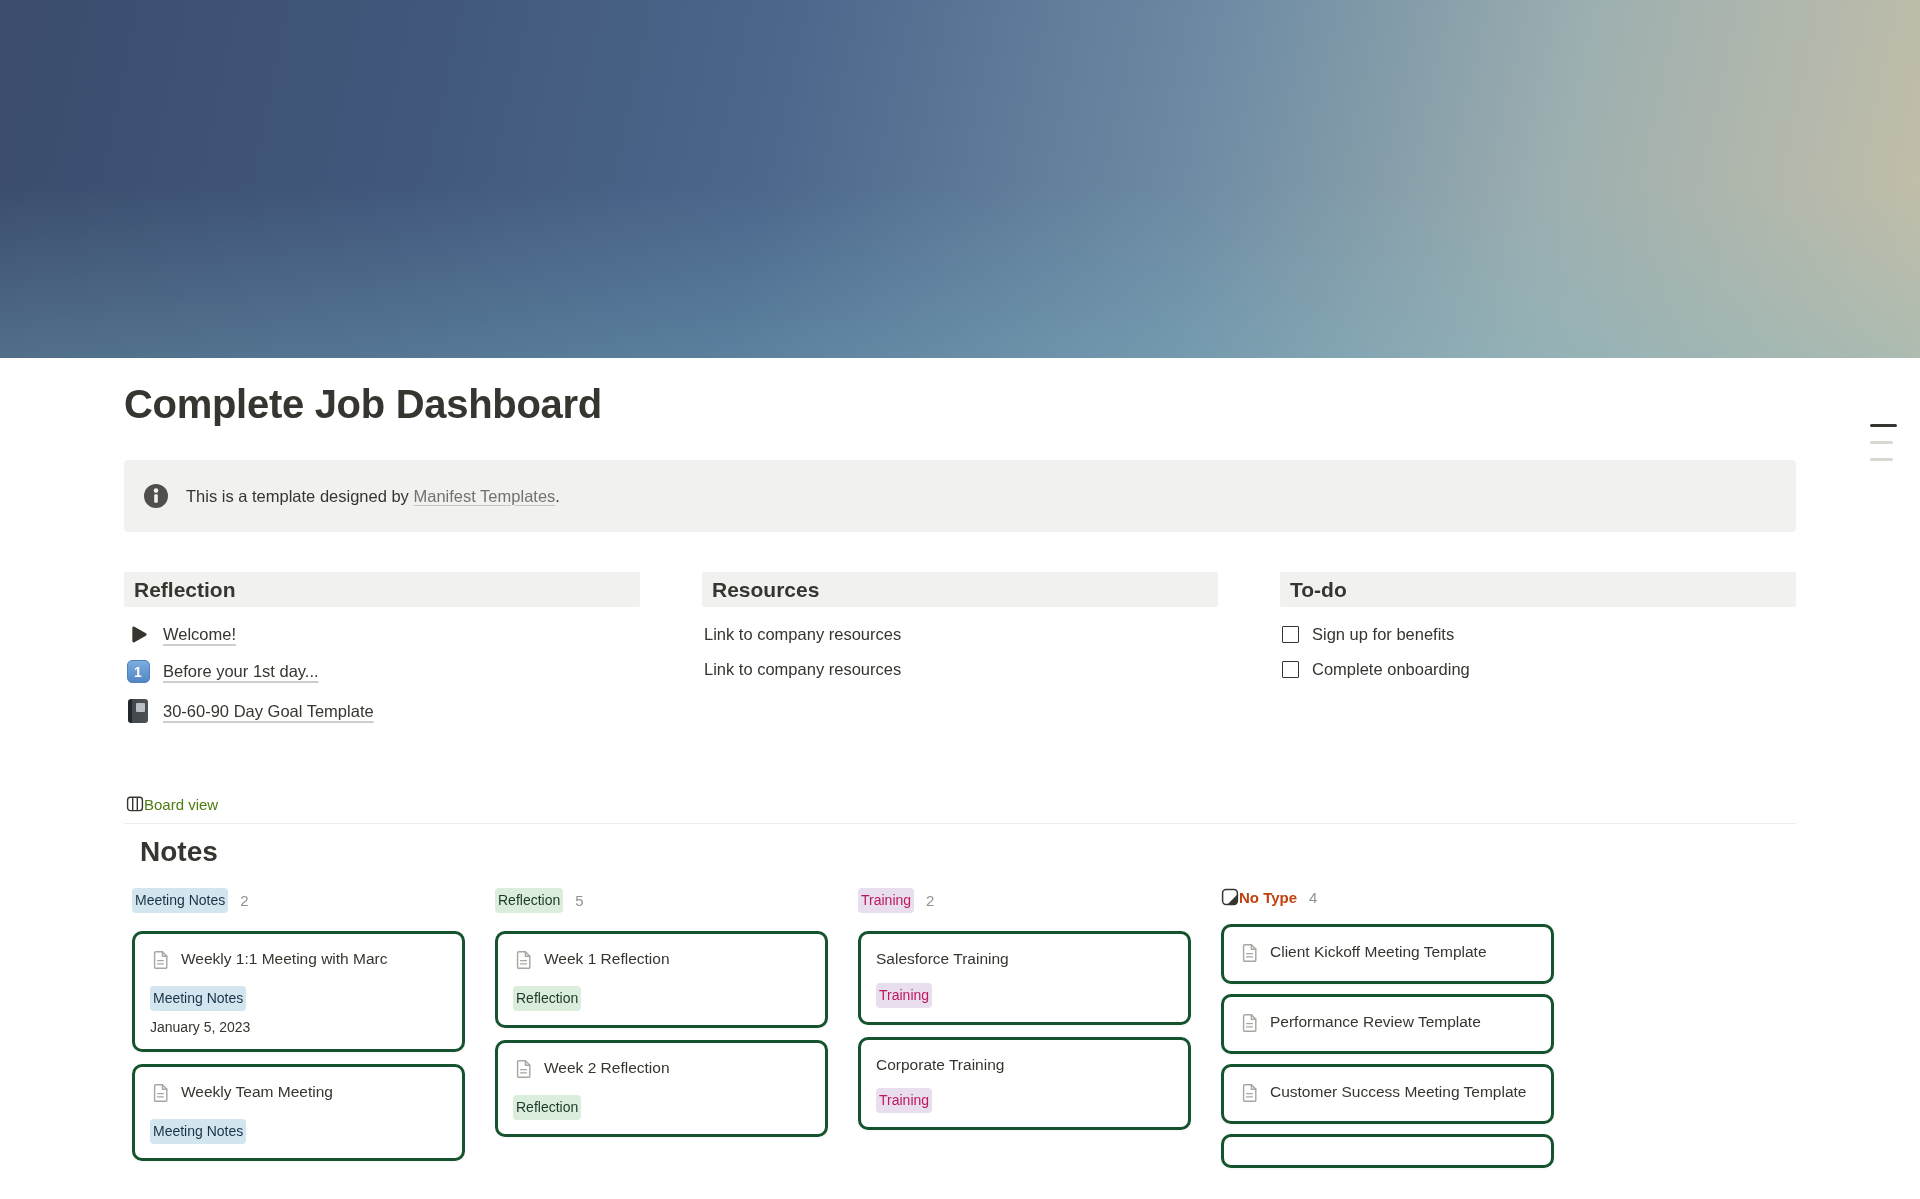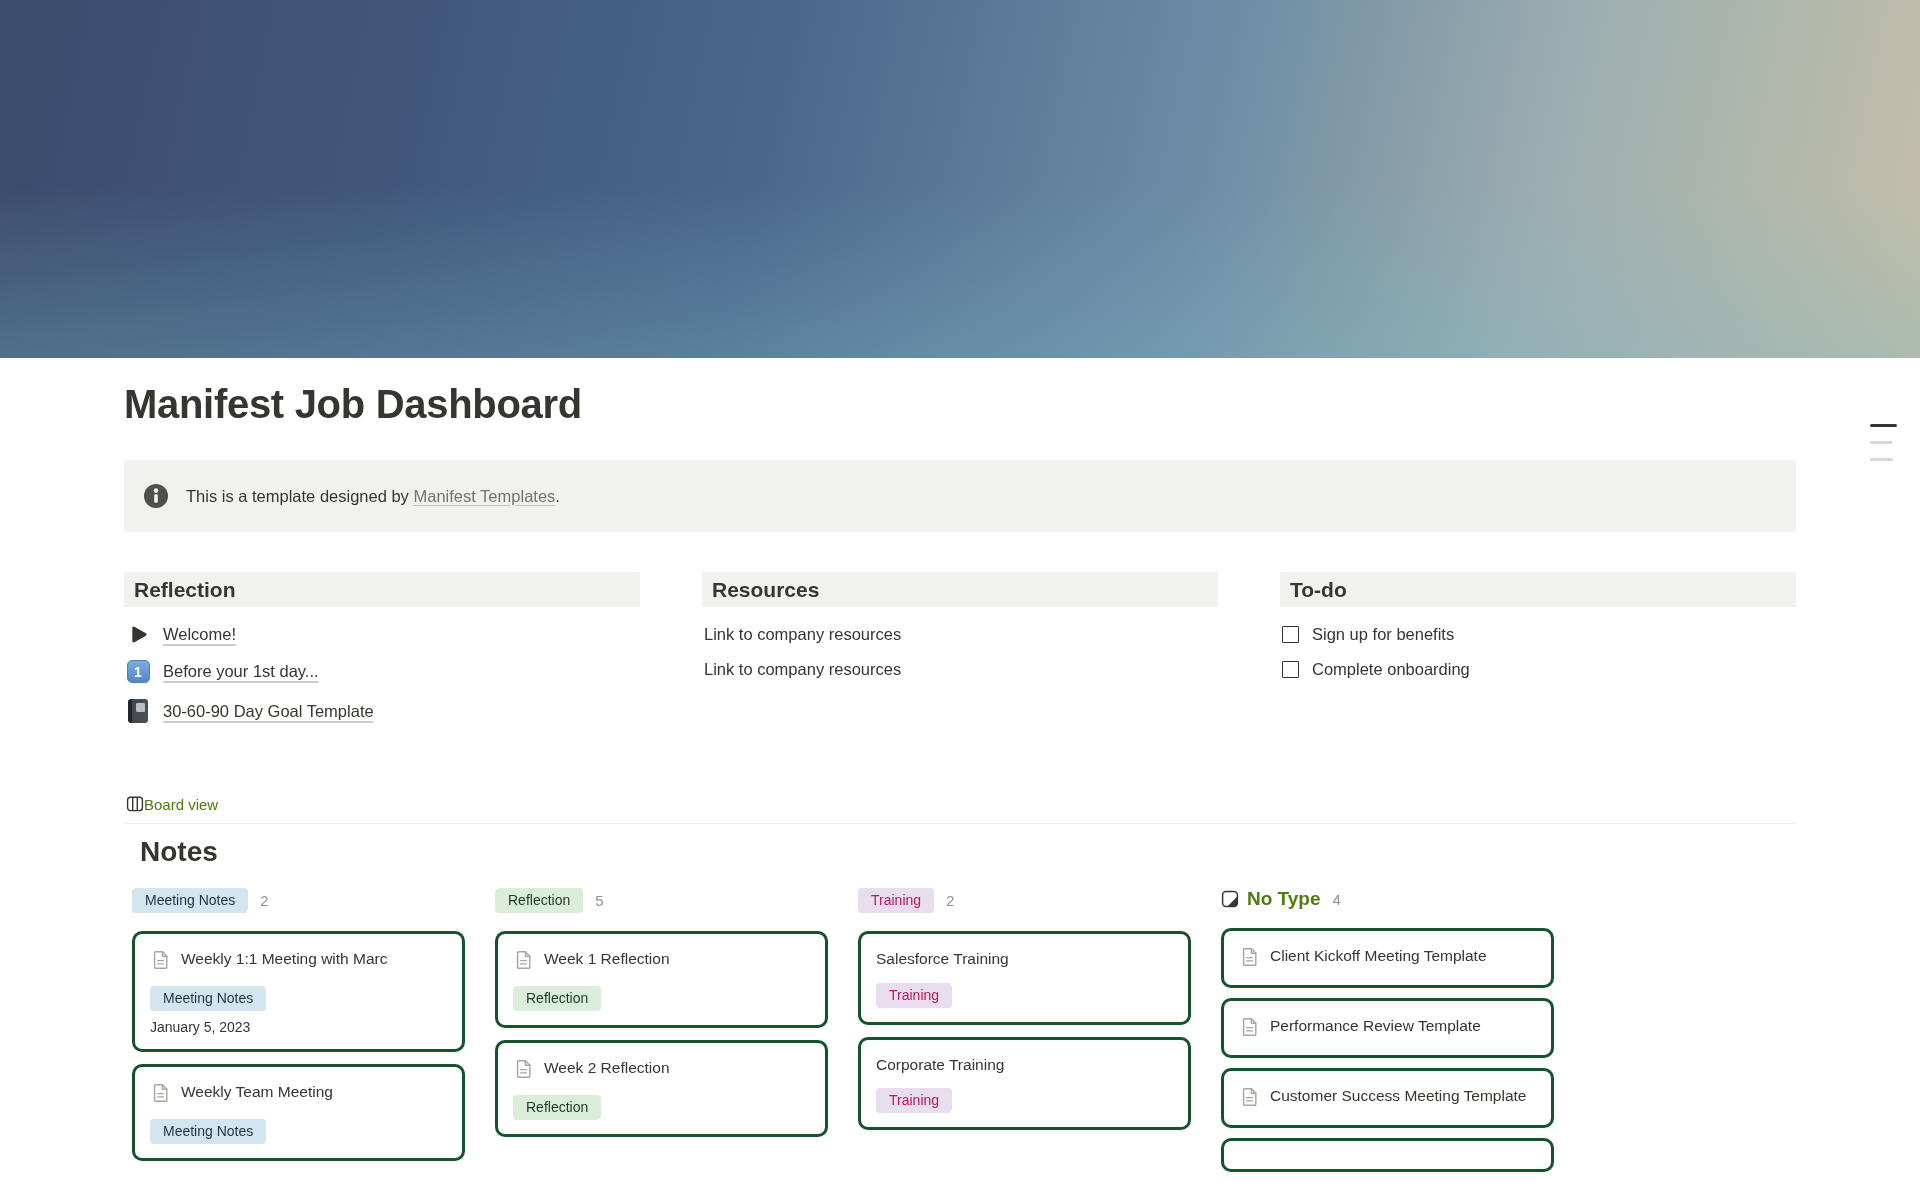--- a/index.html
+++ b/index.html
@@ -58,23 +58,23 @@
   .board-section { margin-top:58px; }
   .view-row { display:flex; align-items:center; padding:6px 2px 10px 2px;
               font-size:15px; font-weight:500; color:#4d7c0f; cursor:pointer; width:max-content; }
   .divider { border-top:1px solid #ededeb; }
   .db-title { margin-top:12px; font-size:28px; font-weight:700; color:#37352f;margin-left:16px; }
 
   .board { margin-top:20px; padding-left:8px; display:flex; gap:30px; align-items:flex-start; }
   .kcol { width:333px; flex:0 0 333px; }
   .khead { display:flex; align-items:center; margin-bottom:18px; }
   .khead .count { color:#91918e; font-size:15px; margin-left:12px; }
-  .khead .ghost-label { font-size:19px; font-weight:600; color:#4d7c0f; margin-left:8px; }
-
-  .pill { display:inline-block; font-size:14px; line-height:21px; padding:2px 13px; border-radius:4px; }
+  .khead .ghost-label { font-size:15px; font-weight:600; color:#c2410c; margin-left:0; }
+
+  .pill { display:inline-block; font-size:14px; line-height:21px; padding:2px 3px; border-radius:4px; }
   .pill-blue   { background:#d3e5ef; color:#183347; }
   .pill-green  { background:#dbeddb; color:#1c3829; }
   .pill-purple { background:#e8deee; color:#be185d; }
 
   .kcard { background:#fff; border:3px solid #14532d; border-radius:10px;
            box-shadow:0 1px 3px rgba(15,15,15,0.05); padding:14px 15px; margin-bottom:12px; cursor:pointer; }
   .kcol-4 .kcard { margin-bottom:10px; }
   .kcard-titlerow { display:flex; align-items:flex-start; gap:10px; }
   .kcard-title { font-size:15.5px; font-weight:500; line-height:1.45; color:#37352f; }
   .kcard .pill { margin-top:12px; }
@@ -88,21 +88,21 @@
 <div class="cover"></div>
 
 <div class="content">
 
   <div class="toc">
     <div class="bar dark"></div>
     <div class="bar light"></div>
     <div class="bar light"></div>
   </div>
 
-  <h1 class="page-title">Manifest Job Dashboard</h1>
+  <h1 class="page-title">Complete Job Dashboard</h1>
 
   <div class="callout">
     <span style="display:flex;">
       <svg width="26" height="26" viewBox="0 0 26 26">
         <circle cx="13" cy="13" r="12" fill="#514f4b"></circle>
         <circle cx="13" cy="7.6" r="2.3" fill="#f1f1ef"></circle>
         <rect x="11.2" y="11.2" width="3.6" height="8.6" rx="1.2" fill="#f1f1ef"></rect>
       </svg>
     </span>
     <span>

